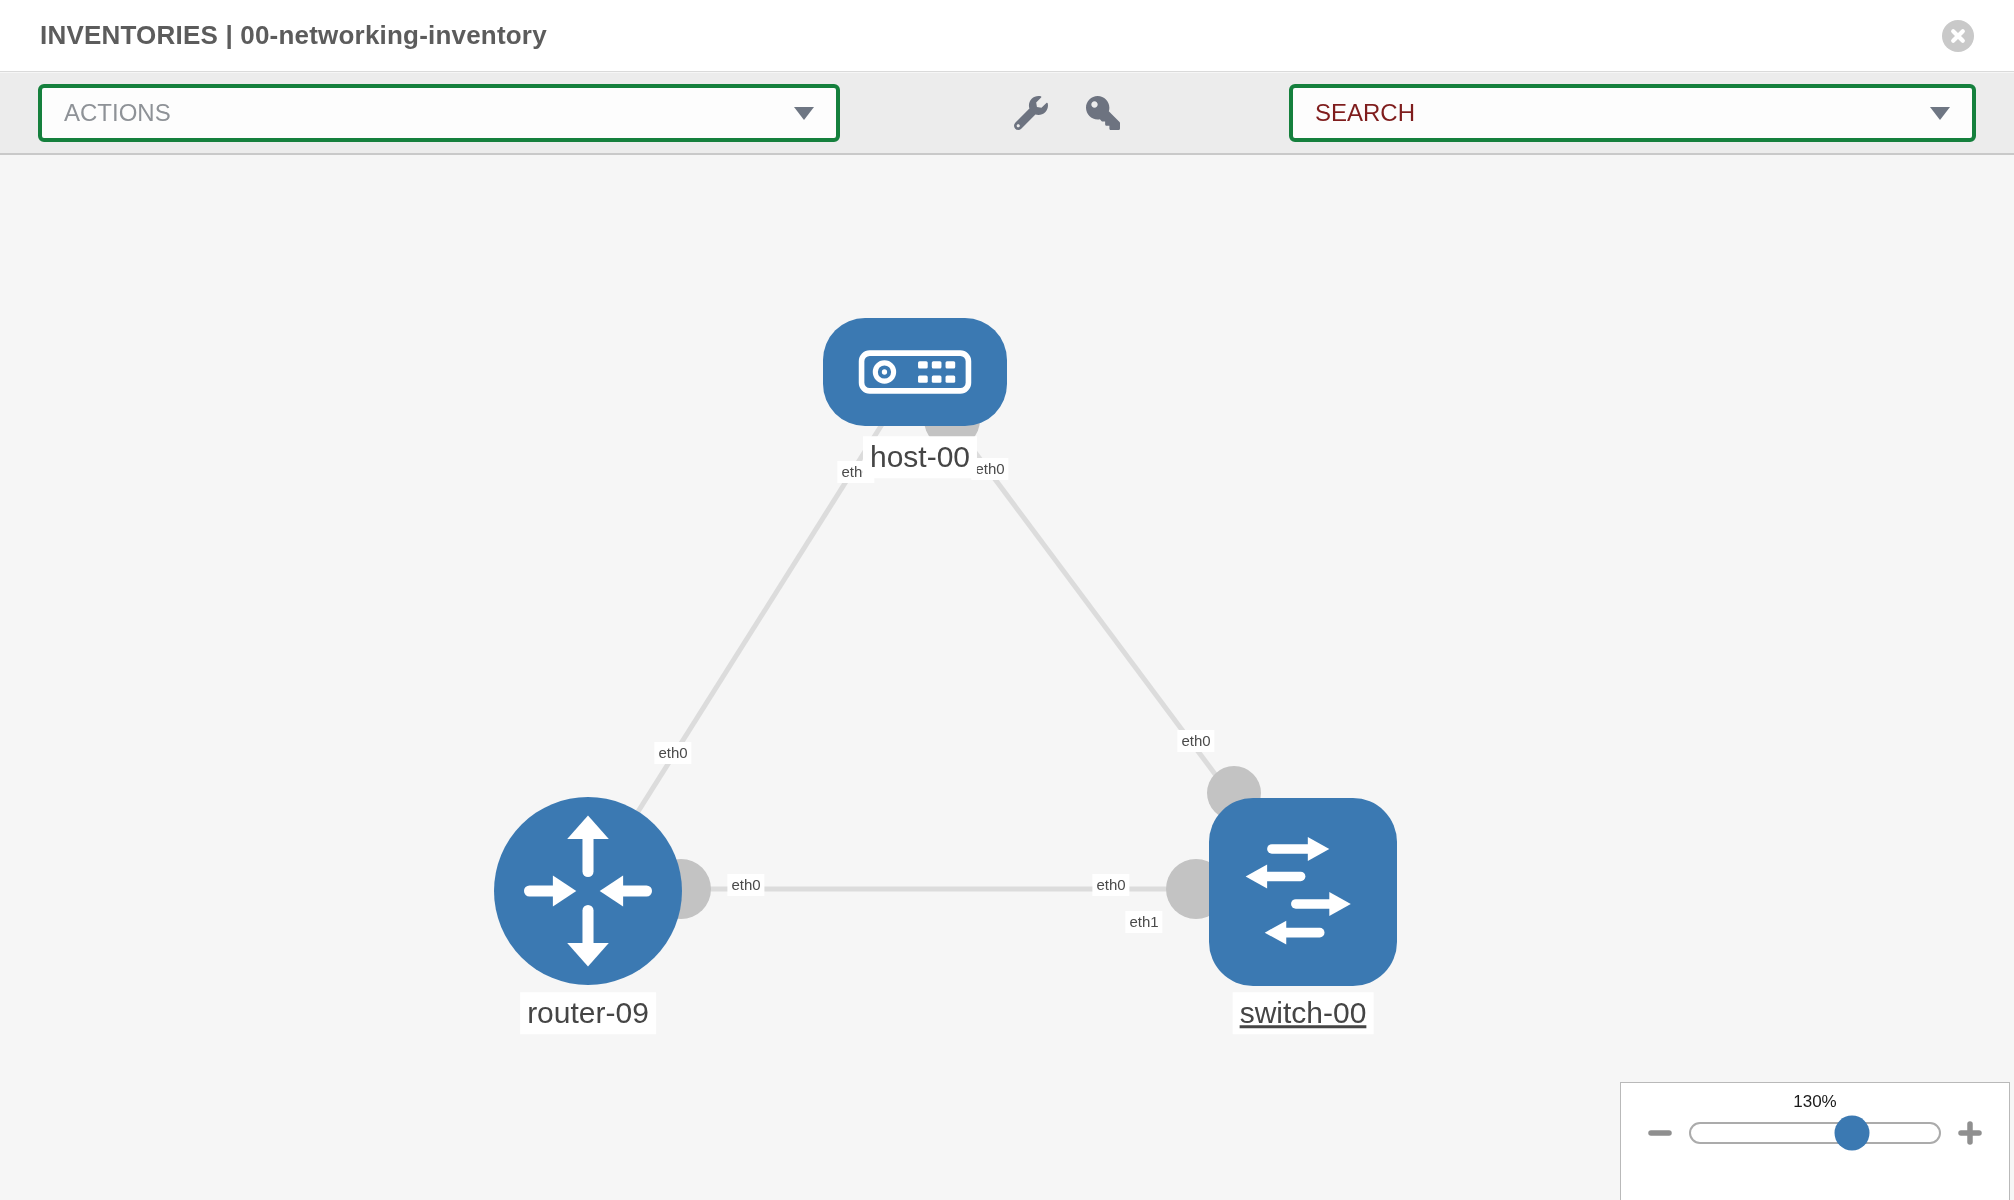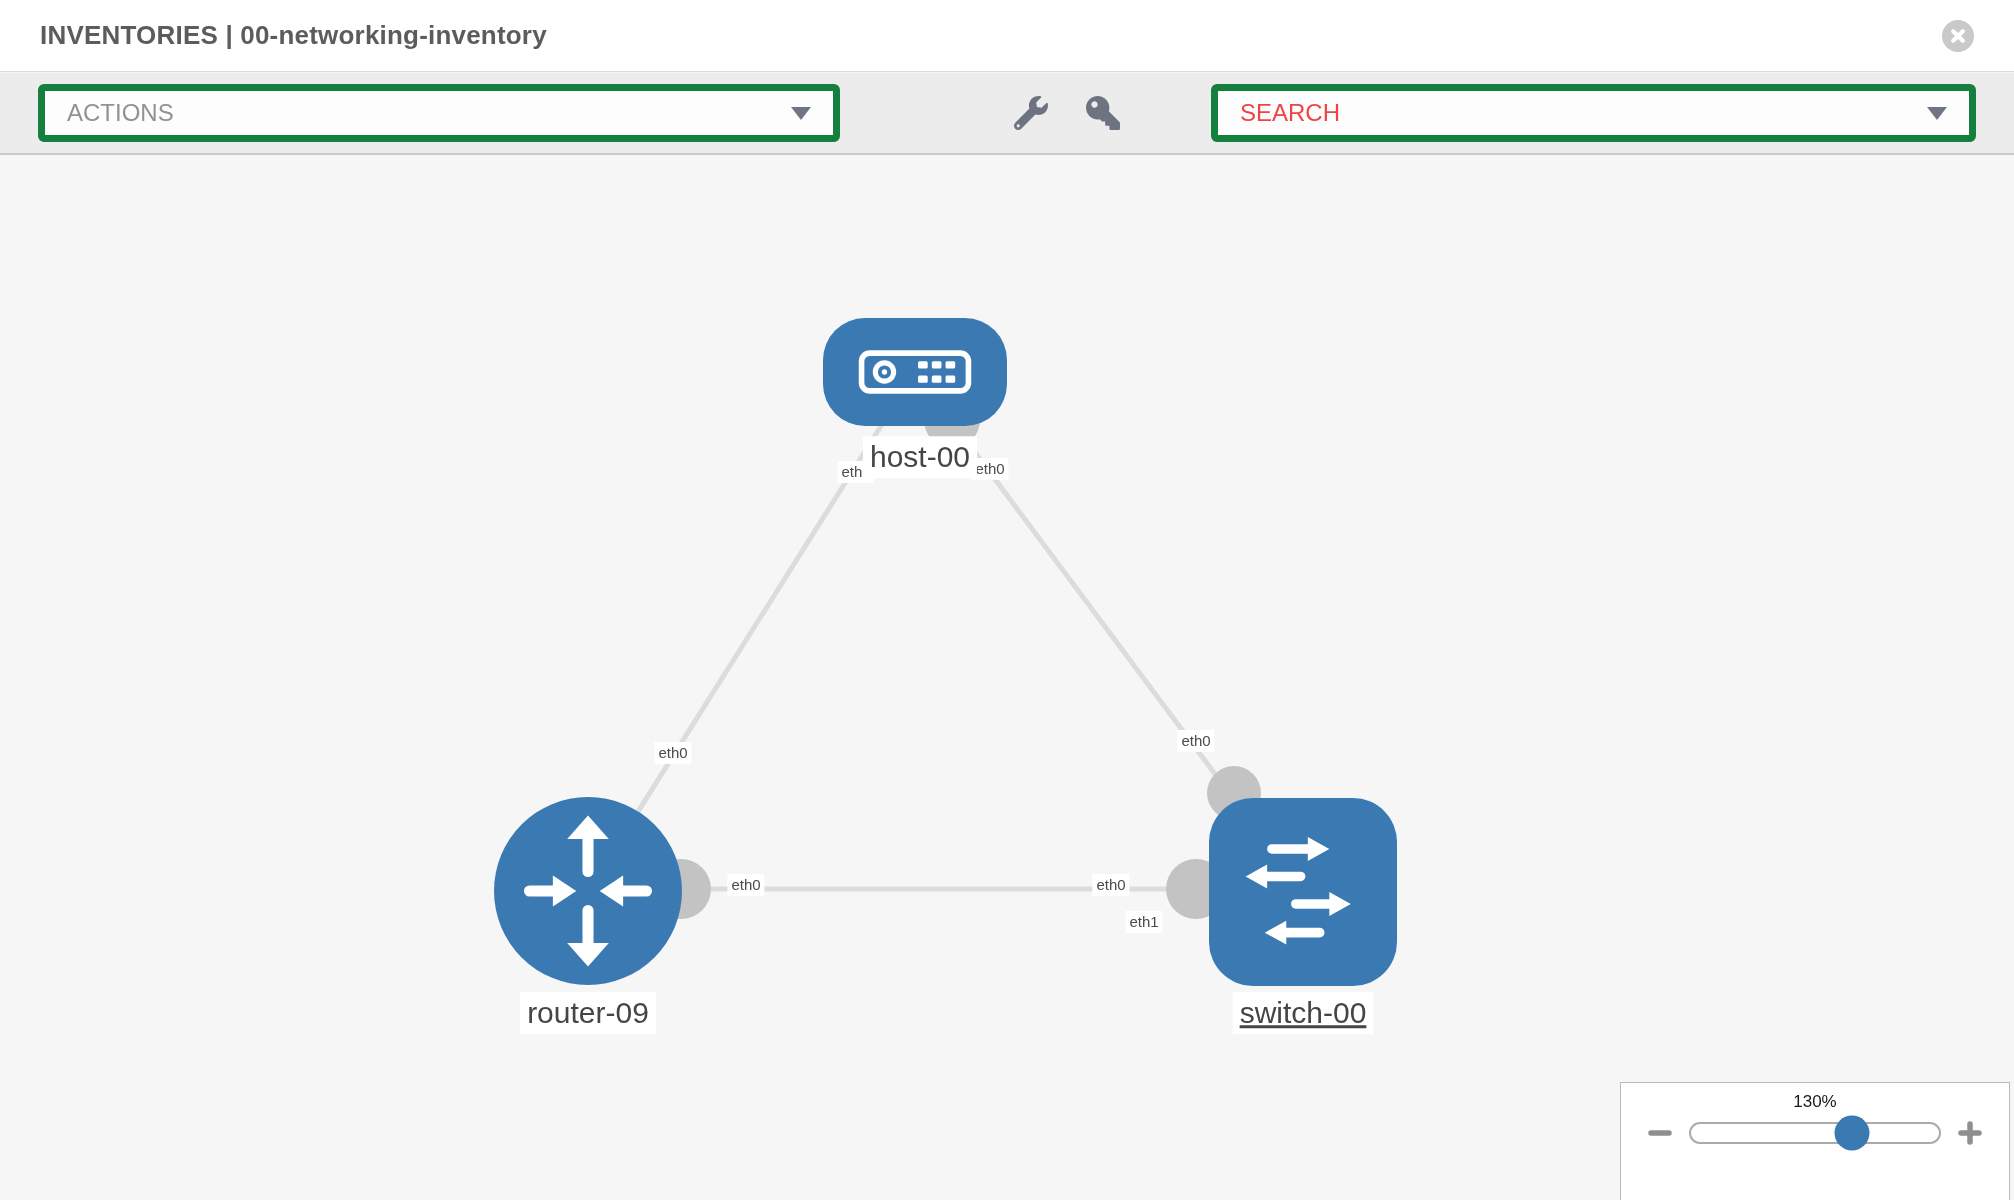--- a/index.html
+++ b/index.html
@@ -37,29 +37,29 @@
     position:absolute; top:73px; left:0; right:0; height:82px;
     background:#ececec;
     border-bottom:2px solid #c9c9c9;
     display:flex; align-items:center;
     padding:0 38px;
     z-index:10;
   }
   .select-box {
     height:58px;
     background:#fdfdfd;
-    border:7px solid #15803d;
+    border:4px solid #15803d;
     border-radius:6px;
     display:flex; align-items:center; justify-content:space-between;
     padding:0 22px;
     font-size:24px;
     cursor:pointer;
   }
   .select-actions { width:802px; color:#8e9297; }
-  .select-search  { width:765px; color:#ef4444; margin-left:auto; }
+  .select-search  { width:687px; color:#7f1d1d; margin-left:auto; }
   .caret {
     width:0; height:0;
     border-left:10px solid transparent;
     border-right:10px solid transparent;
     border-top:13px solid #6e7683;
   }
   .tool-icons { display:flex; gap:38px; margin-left:174px; align-items:center; }
   .tool-icon { display:flex; cursor:pointer; }
 
   

